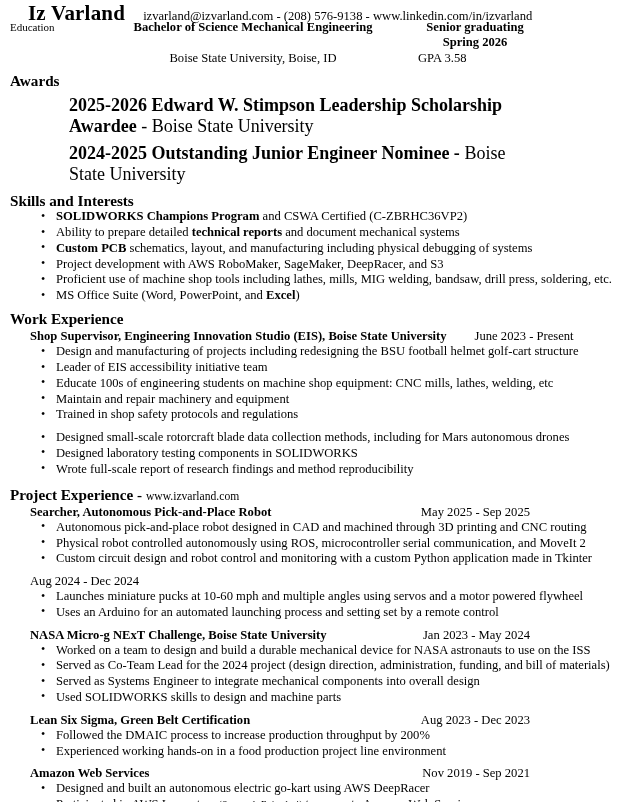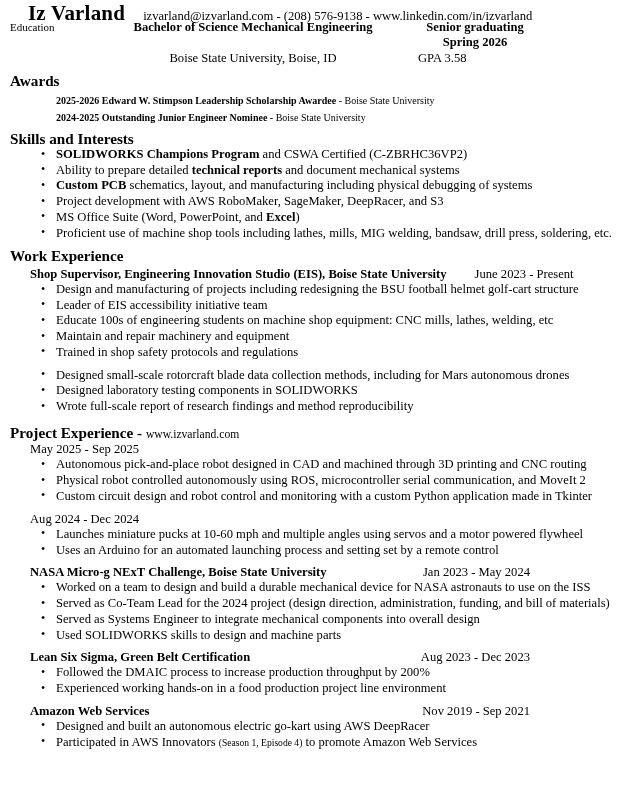--- a/index.html
+++ b/index.html
@@ -80,22 +80,22 @@
     flex: 0 0 330px;
     font-size: 12.6px;
   }
   .edu-right {
     font-size: 12.6px;
   }
   .b { font-weight: bold; }
 
   
   .award {
-    font-size: 10px;
-    margin-left: 46px;
+    font-size: 18px;
+    margin-left: 59px;
     margin-top: 5px;
     line-height: 1.2;
   }
 
   
   .entry { margin-top: 5px; }
   .entry-head {
     display: flex;
     justify-content: space-between;
     align-items: baseline;
@@ -175,22 +175,22 @@
   <div class="award">
     <span class="b">2024-2025 Outstanding Junior Engineer Nominee - </span><span>Boise State University</span>
   </div>
 
   <div class="section-head">Skills and Interests</div>
   <ul class="bullets skills">
     <li><span></span><span class="b">SOLIDWORKS Champions Program</span><span> and CSWA Certified (C-ZBRHC36VP2)</span></li>
     <li><span>Ability to prepare detailed </span><span class="b">technical reports</span><span> and document mechanical systems</span></li>
     <li><span></span><span class="b">Custom PCB</span><span> schematics, layout, and manufacturing including physical debugging of systems</span></li>
     <li><span>Project development with AWS RoboMaker, SageMaker, DeepRacer, and S3</span><span class="b"></span><span></span></li>
+    <li><span>Proficient use of machine shop tools including lathes, mills, MIG welding, bandsaw, drill press, soldering, etc.</span><span class="b"></span><span></span></li>
     <li><span>MS Office Suite (Word, PowerPoint, and </span><span class="b">Excel</span><span>)</span></li>
-    <li><span>Proficient use of machine shop tools including lathes, mills, MIG welding, bandsaw, drill press, soldering, etc.</span><span class="b"></span><span></span></li>
   </ul>
 
   <div class="section-head">Work Experience</div>
 
   <div class="entry" style="margin-top:2px">
     <div class="entry-head inline-date">
       <span class="entry-title">Shop Supervisor, Engineering Innovation Studio (EIS), Boise State University</span>
       <span class="entry-date">June 2023 - Present</span>
     </div>
     <ul class="bullets">
@@ -209,20 +209,21 @@
       <li>Wrote full-scale report of research findings and method reproducibility</li>
     </ul>
   </div>
 
   <div class="section-head" style="margin-top:9px">
     <span>Project Experience - </span><span class="sub">www.izvarland.com</span>
   </div>
 
   <div class="entry" style="margin-top:1px">
     <div class="entry-head">
+      <span class="entry-title">Searcher, Autonomous Pick-and-Place Robot</span>
       <span class="entry-date">May 2025 - Sep 2025</span>
     </div>
     <ul class="bullets">
       <li>Autonomous pick-and-place robot designed in CAD and machined through 3D printing and CNC routing</li>
       <li>Physical robot controlled autonomously using ROS, microcontroller serial communication, and MoveIt 2</li>
       <li>Custom circuit design and robot control and monitoring with a custom Python application made in Tkinter</li>
     </ul>
   </div>
 
   <div class="entry" style="margin-top:7px">

